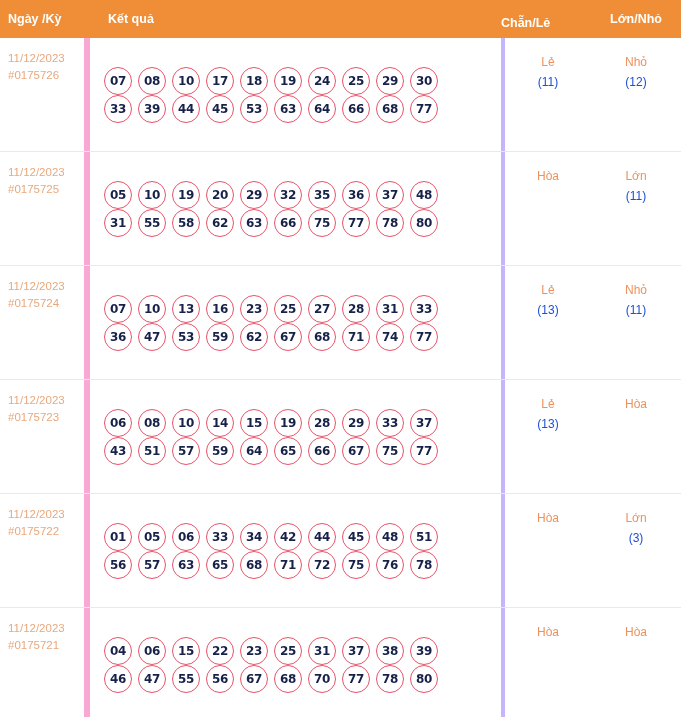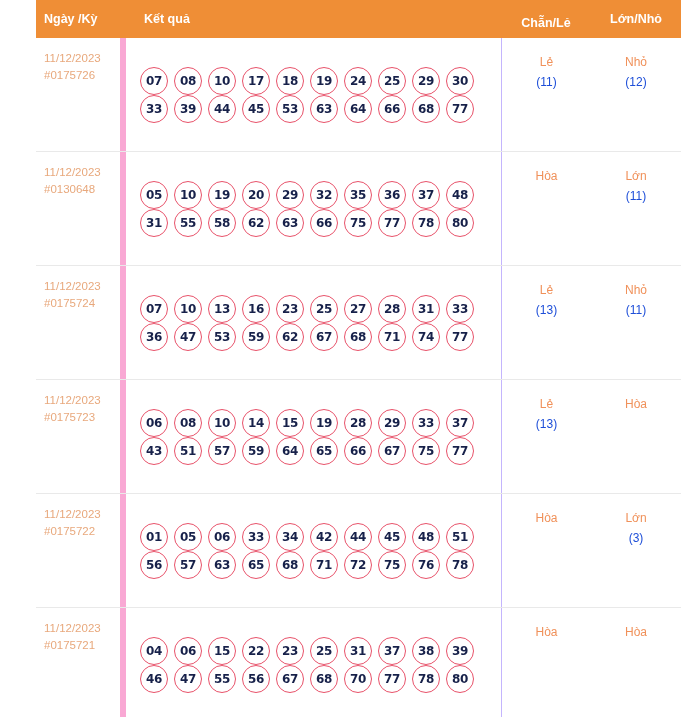--- a/index.html
+++ b/index.html
@@ -11,38 +11,37 @@
     font-family: "Liberation Sans", sans-serif;
     overflow: hidden;
   }
 
   #results-table {
     width: 681px;
     height: 621px;
     display: flex;
     flex-direction: column;
     background: #ffffff;
-    padding-left: 36px;
   }
 
   
   .table-header {
     height: 38px;
     flex: 0 0 38px;
     background: #ef8e36;
     display: flex;
     align-items: center;
     color: #ffffff;
     font-size: 12.5px;
     font-weight: bold;
     position: relative;
   }
   .th-date   { width: 90px;  padding-left: 8px; }
   .th-result { flex: 1 1 auto; padding-left: 18px; }
-  .th-oddeven{ width: 90px;  text-align: center; margin-top: 8px; }
+  .th-oddeven{ width: 90px;  text-align: left; margin-top: 8px; }
   .th-bigsml { width: 90px;  text-align: center; }
 
   
   .result-row {
     display: flex;
     align-items: stretch;
     border-bottom: 1px solid #e9e9e9;
     min-height: 114px;
     position: relative;
   }
@@ -89,21 +88,21 @@
 
   .cell-oddeven, .cell-bigsmall {
     width: 90px;
     flex: 0 0 90px;
     padding-top: 14px;
     text-align: center;
     font-size: 12px;
     line-height: 20px;
     color: #f0915a;
   }
-  .cell-oddeven { border-left: 1px solid #c4b5fd; }
+  .cell-oddeven { border-left: 4px solid #c4b5fd; }
   .cell-count {
     display: block;
     color: #1d4ed8;
     font-size: 12px;
   }
 </style>
 </head>
 <body>
 
 <div id="results-table">
@@ -141,21 +140,21 @@
             <div class="ball">64</div>
             <div class="ball">66</div>
             <div class="ball">68</div>
             <div class="ball">77</div>
           </div>
         </div>
         <div class="cell-oddeven"><span>Lẻ</span><span class="cell-count">(11)</span></div>
         <div class="cell-bigsmall"><span>Nhỏ</span><span class="cell-count">(12)</span></div>
       </div>
       <div class="result-row">
-        <div class="cell-date"><span>11/12/2023</span><span class="draw-id">#0130648</span></div>
+        <div class="cell-date"><span>11/12/2023</span><span class="draw-id">#0175725</span></div>
         <div class="cell-balls">
           <div class="ball-line">
             <div class="ball">05</div>
             <div class="ball">10</div>
             <div class="ball">19</div>
             <div class="ball">20</div>
             <div class="ball">29</div>
             <div class="ball">32</div>
             <div class="ball">35</div>
             <div class="ball">36</div>

